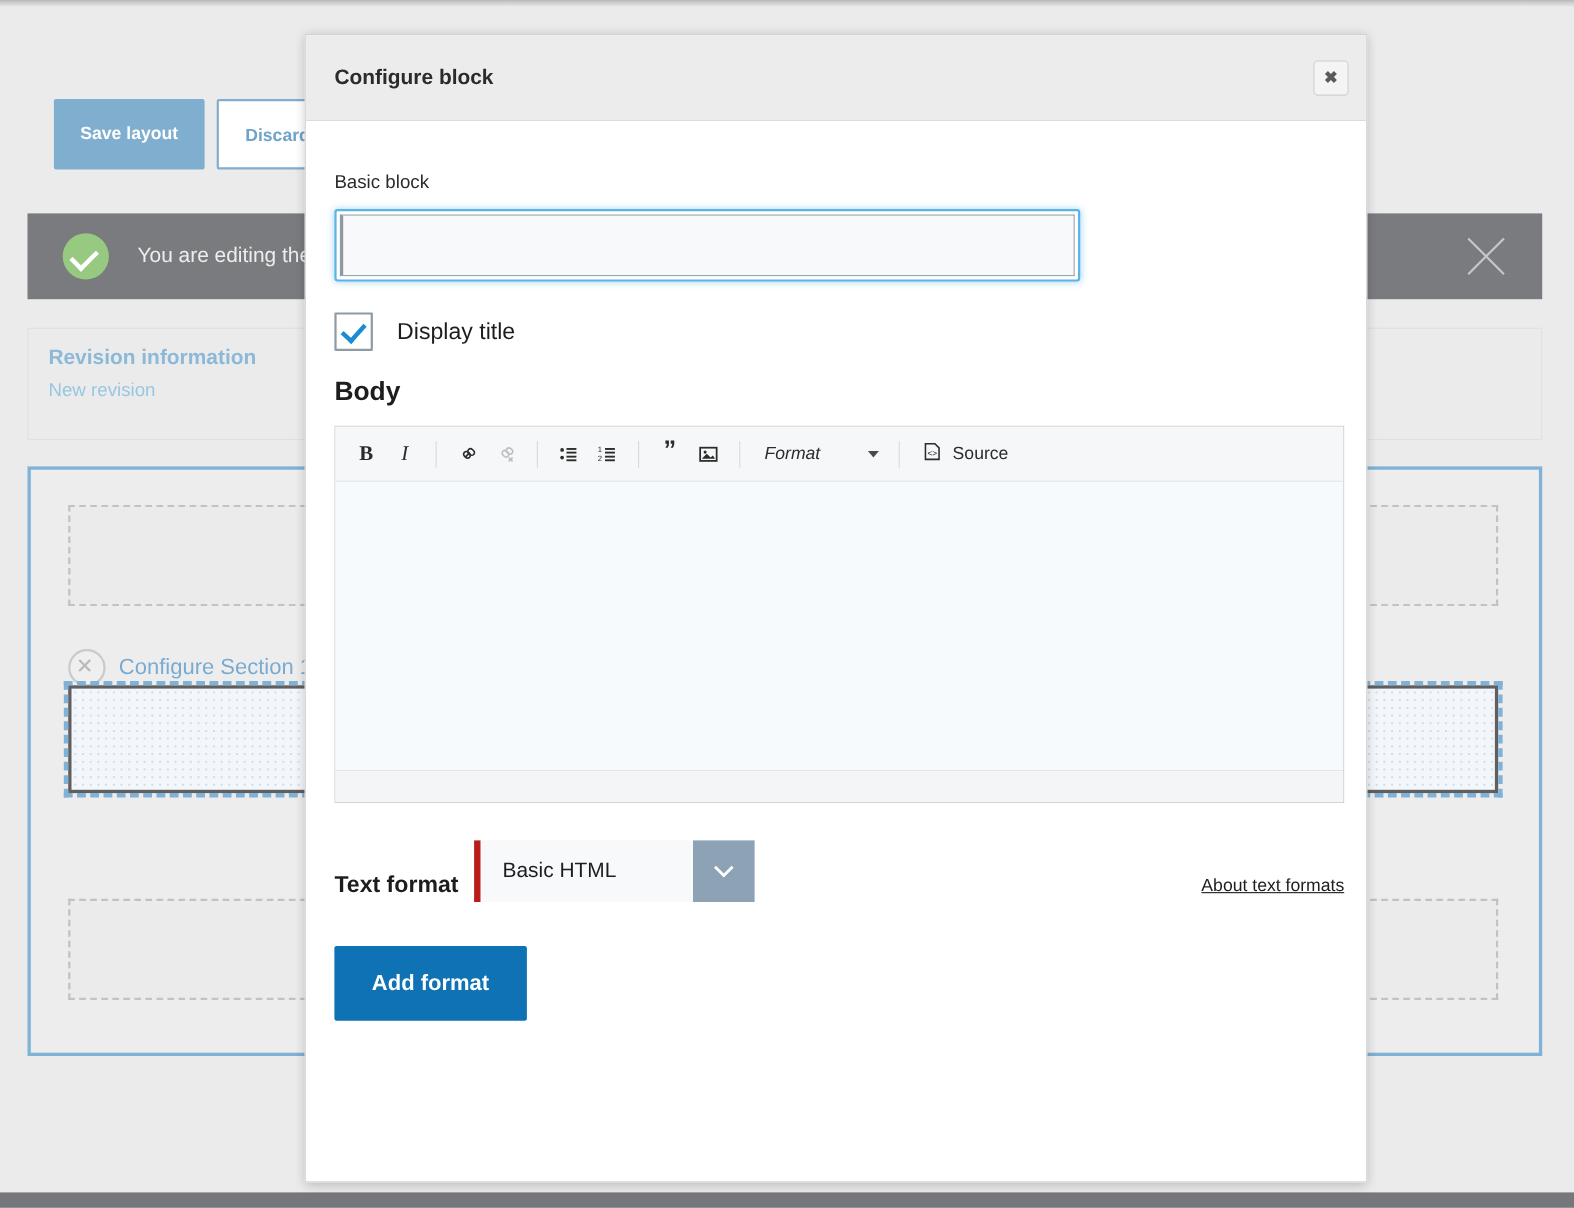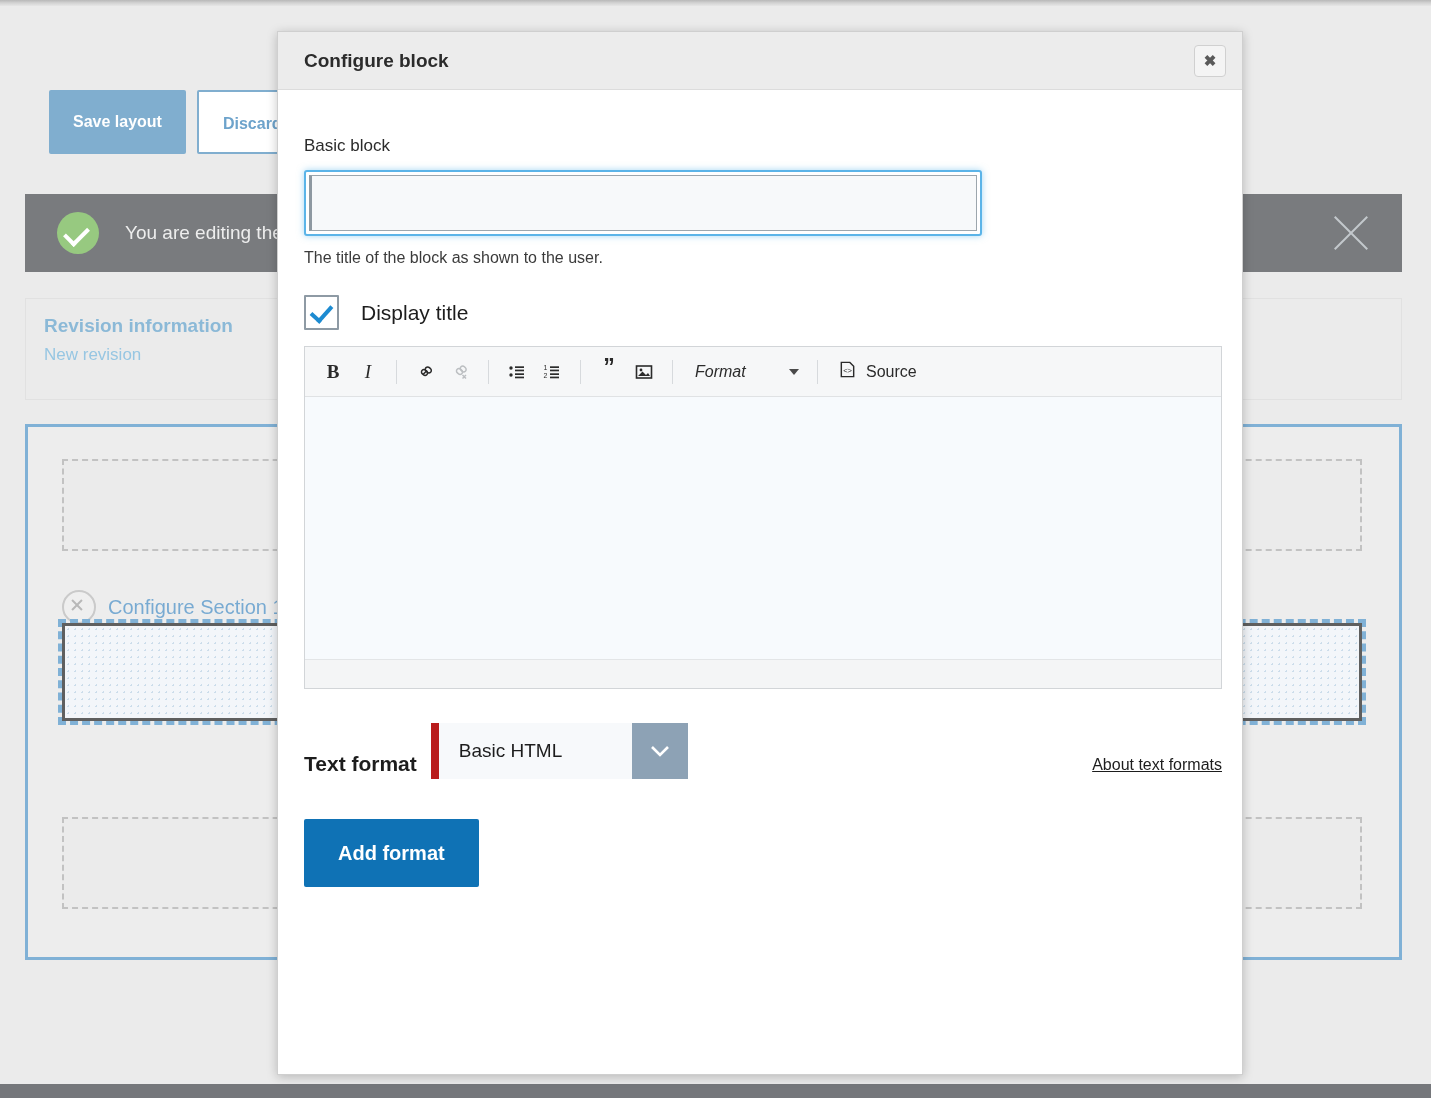--- a/index.html
+++ b/index.html
@@ -220,21 +220,21 @@
     position: absolute;
     left: 277px; top: 31px;
     width: 966px;
     height: 1044px;
     background: #ffffff;
     border: 1px solid #cfcfcf;
     box-sizing: border-box;
     box-shadow: 0 2px 10px rgba(0,0,0,0.22);
   }
   #dialog-titlebar {
-    height: 58px;
+    height: 78px;
     background: #ececec;
     border-bottom: 1px solid #dcdcdc;
     display: flex;
     align-items: center;
     padding: 0 16px 0 26px;
     box-sizing: border-box;
   }
   #dialog-title {
     font-weight: bold;
     font-size: 19px;
@@ -421,21 +421,21 @@
   #text-format-label {
     font-size: 21px;
     font-weight: bold;
     color: #1d1d1d;
     margin-right: 14px;
     margin-top: 26px;
   }
   #text-format-select {
     display: flex;
     height: 56px;
-    border-left: 8px solid #b91c1c;
+    border-left: 6px solid #b91c1c;
     min-width: 249px;
   }
   #text-format-value {
     flex: 1 1 auto;
     background: #f7f9fb;
     display: flex;
     align-items: center;
     padding: 0 20px;
     font-size: 19px;
     color: #1d1d1d;
@@ -519,27 +519,27 @@
   </div>
 
   <div id="dialog-body">
 
     <p class="desc-value">Basic block</p>
 
 
     <div id="title-input-wrap">
       <input id="title-input" type="text" placeholder="" style="">
     </div>
-    <div class="help-text">The title of the block as shown to the user.</div>
 
     <div class="checkbox-row">
       <span class="checkbox-box"></span>
       <span class="checkbox-label">Display title</span>
     </div>
 
+    <h2 class="section-heading">Body</h2>
 
     <div id="editor">
       <div id="editor-toolbar">
 
         <span class="tb-btn tb-bold">B</span>
         <span class="tb-btn tb-italic">I</span>
 
         <span class="tb-sep"></span>
 
         <span class="tb-btn">

